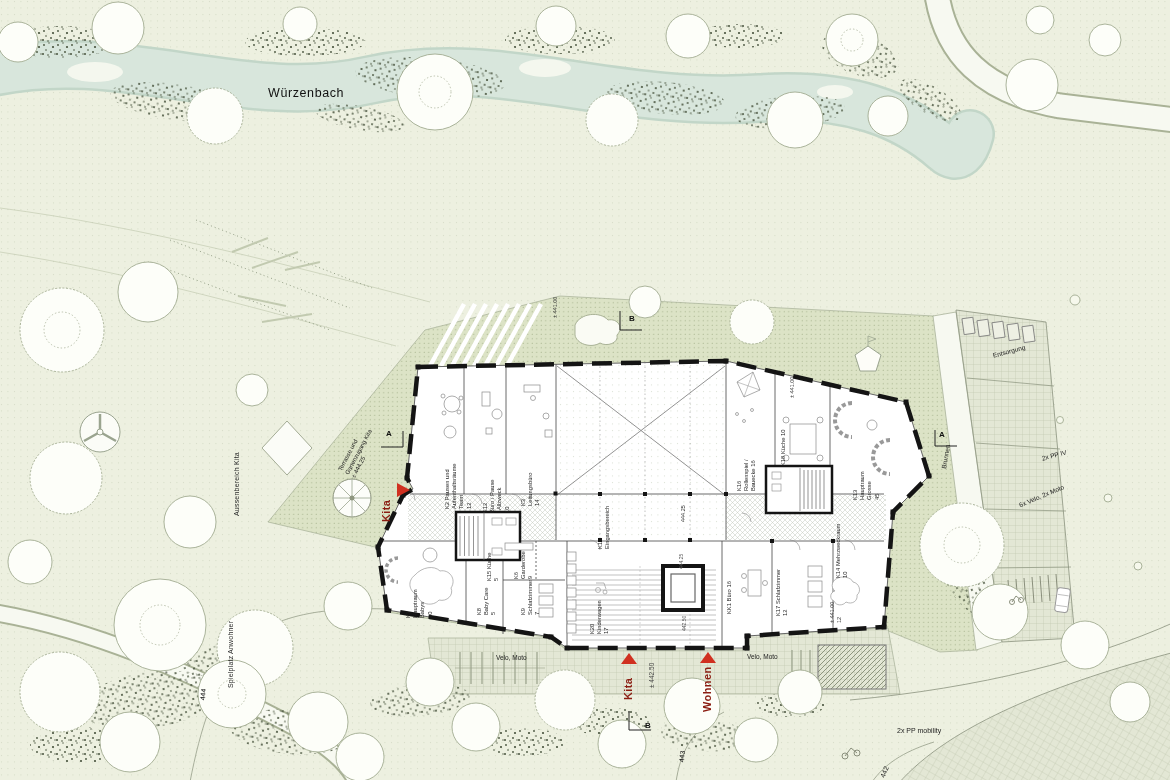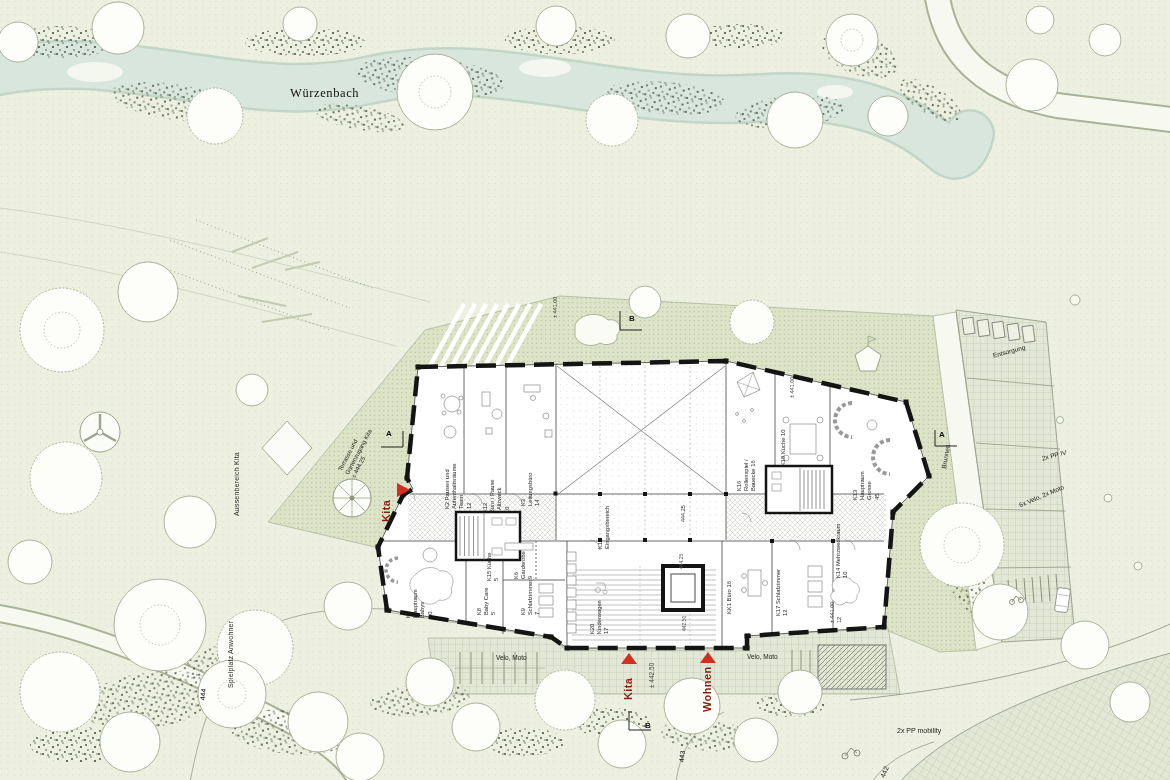--- a/index.html
+++ b/index.html
@@ -392,21 +392,21 @@
     <polyline points="381,447 403,447 403,431" fill="none" stroke="#222" stroke-width="1"></polyline>
     <polyline points="957,446 935,446 935,430" fill="none" stroke="#222" stroke-width="1"></polyline>
     <polyline points="620,311 620,330 642,330" fill="none" stroke="#222" stroke-width="1"></polyline>
     <polyline points="629,711 629,730 651,730" fill="none" stroke="#222" stroke-width="1"></polyline>
     <polygon points="397,483 397,497 410,490" fill="#d03020"></polygon>
     <polygon points="621,664 637,664 629,653" fill="#d03020"></polygon>
     <polygon points="700,663 716,663 708,652" fill="#d03020"></polygon>
   </g>
 </svg>
 
-<div class="lb big" style="left:290px;top:86px;font-family:Liberation Serif, serif;">Würzenbach</div>
+<div class="lb big" style="left:268px;top:86px;">Würzenbach</div>
 
 <div class="lb area r90" style="left:233px;top:516px;">Aussenbereich Kita</div>
 <div class="lb area r90" style="left:227px;top:688px;">Spielplatz Anwohner</div>
 <div class="lb" style="left:337px;top:469px;transform:rotate(-62deg);font-size:6px;">Terrasse und
 Gartenzugang Kita
 ± 444.25</div>
 <div class="lb s65" style="left:940px;top:468px;transform:rotate(-80deg);">Brunnen</div>
 
 <div class="lb s65" style="left:992px;top:352px;transform:rotate(-15deg);">Entsorgung</div>
 <div class="lb s65" style="left:1041px;top:455px;transform:rotate(-15deg);">2x PP IV</div>

